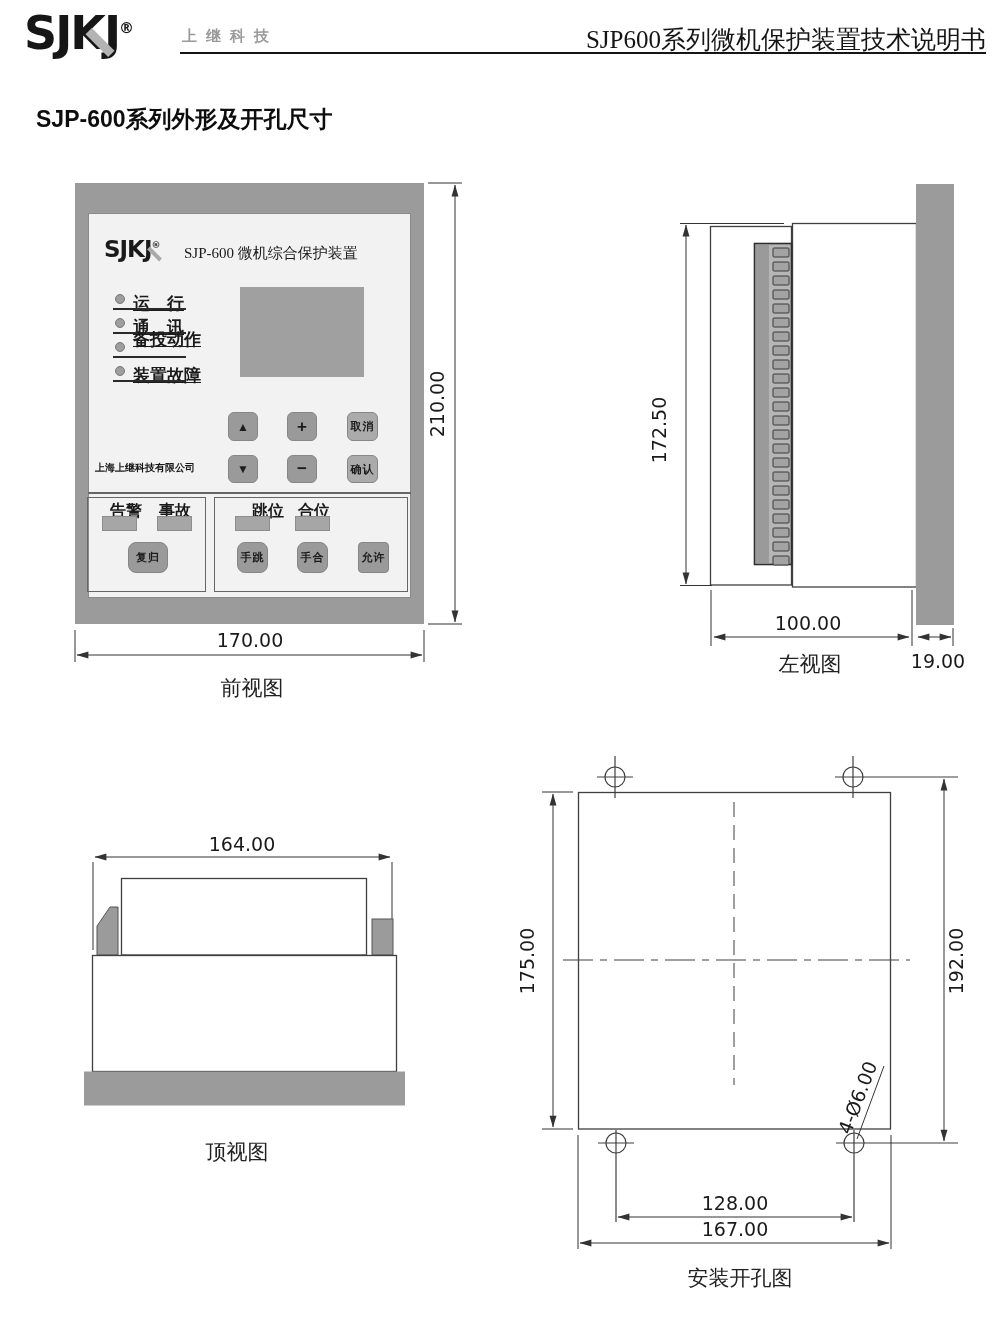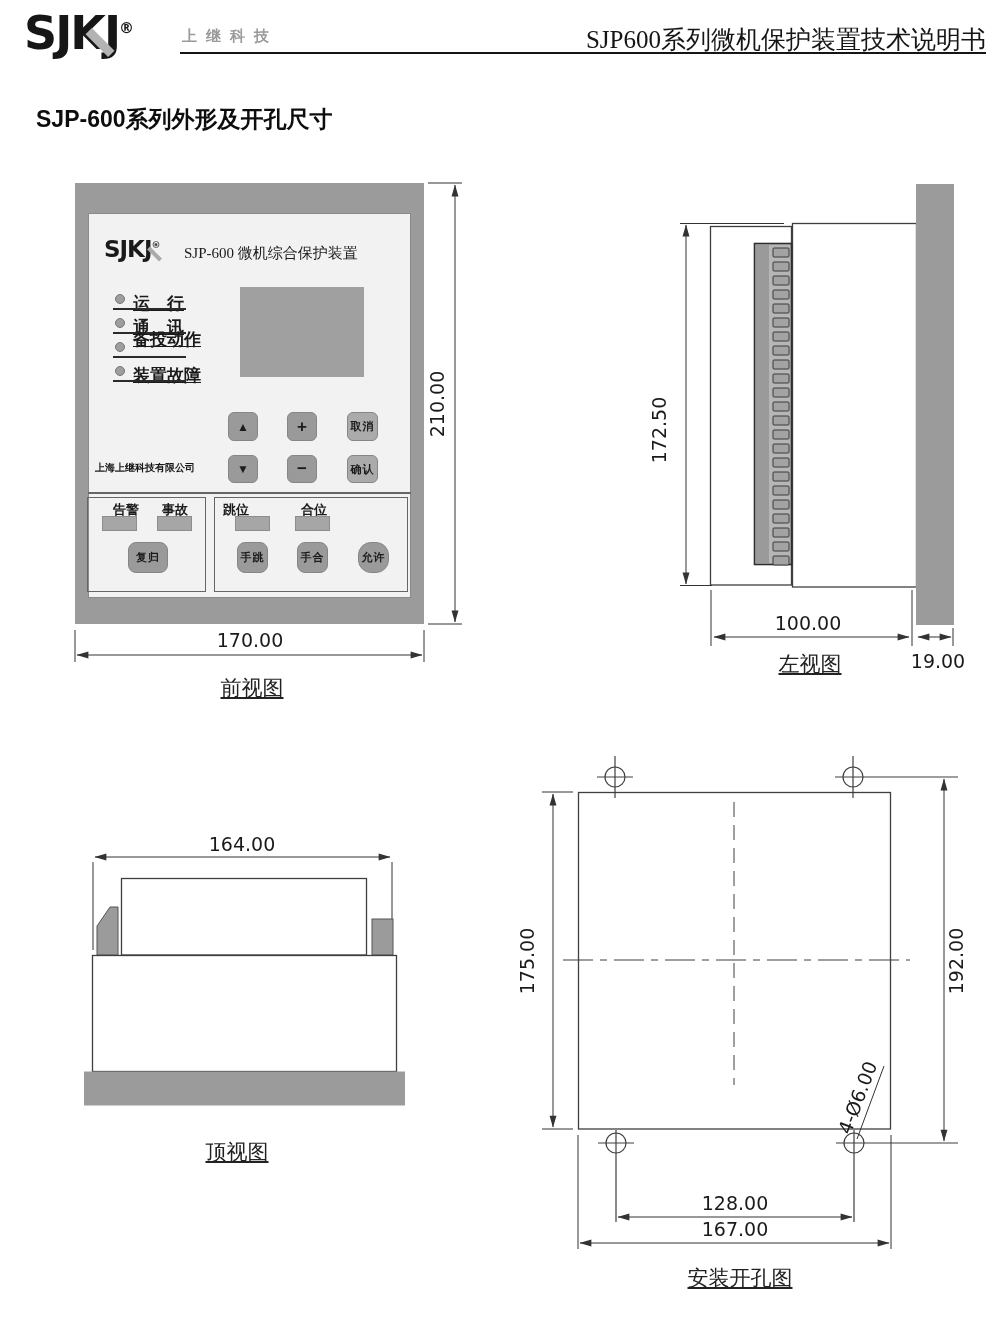--- a/index.html
+++ b/index.html
@@ -32,25 +32,25 @@
   .lcd { background:#a0a0a0; }
   .key { border-radius:6px; background:#9a9a9a; border:1px solid #868686; color:#1c1c1c;
          font-weight:700; box-sizing:border-box; }
   .key.light { background:#ababab; }
   .key.glyph { font-size:12px; }
   .key.sign { font-size:17px; }
   .key.txt { font-size:11px; letter-spacing:1px; }
   .company { font-size:10px; font-weight:700; color:#161616; white-space:nowrap; }
   .divline { height:1.5px; background:#666; }
   .subbox { border:1px solid #666; box-sizing:border-box; }
-  .small-label { font-size:13px; font-weight:700; text-align:center; color:#1a1a1a; }
+  .small-label { font-size:16px; font-weight:700; text-align:center; color:#1a1a1a; }
   .lamp { background:#a6a6a6; border:1px solid #8d8d8d; box-sizing:border-box; }
 
   
-  .caption { font-size:21px; color:#222; text-align:center; white-space:nowrap;text-decoration:underline; }
+  .caption { font-size:21px; color:#222; text-align:center; white-space:nowrap; }
 
   
   svg text.dim { font-family:"DejaVu Sans", sans-serif; font-size:19px; fill:#1a1a1a; stroke:none; }
   .outline { stroke:#3f3f3f; stroke-width:1.3; fill:none; }
   .dimln  { stroke:#333; stroke-width:1; fill:none; }
   .grayfill { fill:#9b9b9b; stroke:none; }
 </style>
 </head>
 <body>
 
@@ -99,27 +99,27 @@
 <div class="abs divline" style="left:88px; top:492px; width:323px;"></div>
 <div class="abs subbox" style="left:87px; top:497px; width:119px; height:95px;"></div>
 <div class="abs subbox" style="left:214px; top:497px; width:194px; height:95px;"></div>
 
 <div class="abs small-label" style="left:106px; top:501px; width:40px;">告警</div>
 <div class="abs small-label" style="left:155px; top:501px; width:40px;">事故</div>
 <div class="abs lamp" style="left:102px; top:516px; width:35px; height:15px;"></div>
 <div class="abs lamp" style="left:157px; top:516px; width:35px; height:15px;"></div>
 <div class="abs ctr key txt" style="left:128px; top:542px; width:40px; height:31px; border-radius:8px;">复归</div>
 
-<div class="abs small-label" style="left:216px; top:501px; width:40px;font-family:Liberation Serif, serif;">跳位</div>
+<div class="abs small-label" style="left:248px; top:501px; width:40px;font-family:Liberation Serif, serif;">跳位</div>
 <div class="abs small-label" style="left:294px; top:501px; width:40px;">合位</div>
 <div class="abs lamp" style="left:235px; top:516px; width:35px; height:15px;"></div>
 <div class="abs lamp" style="left:295px; top:516px; width:35px; height:15px;"></div>
 <div class="abs ctr key txt" style="left:237px; top:542px; width:31px; height:31px; border-radius:8px;">手跳</div>
 <div class="abs ctr key txt" style="left:297px; top:542px; width:31px; height:31px; border-radius:8px;">手合</div>
-<div class="abs ctr key txt" style="left:358px; top:542px; width:31px; height:31px; border-radius:13px;">允许</div>
+<div class="abs ctr key txt" style="left:358px; top:542px; width:31px; height:31px; border-radius:4px;">允许</div>
 
 <svg class="abs" style="left:0; top:0;" width="1000" height="1330" viewBox="0 0 1000 1330">
   <defs>
     <marker id="arw" viewBox="0 0 12 8" refX="11" refY="4" markerWidth="13" markerHeight="9" orient="auto-start-reverse">
       <path d="M0.5,0.8 L11.5,4 L0.5,7.2 z" fill="#333"></path>
     </marker>
   </defs>
 
   <g>
     <path class="dimln" d="M428,183 H462 M428,624 H462"></path>

